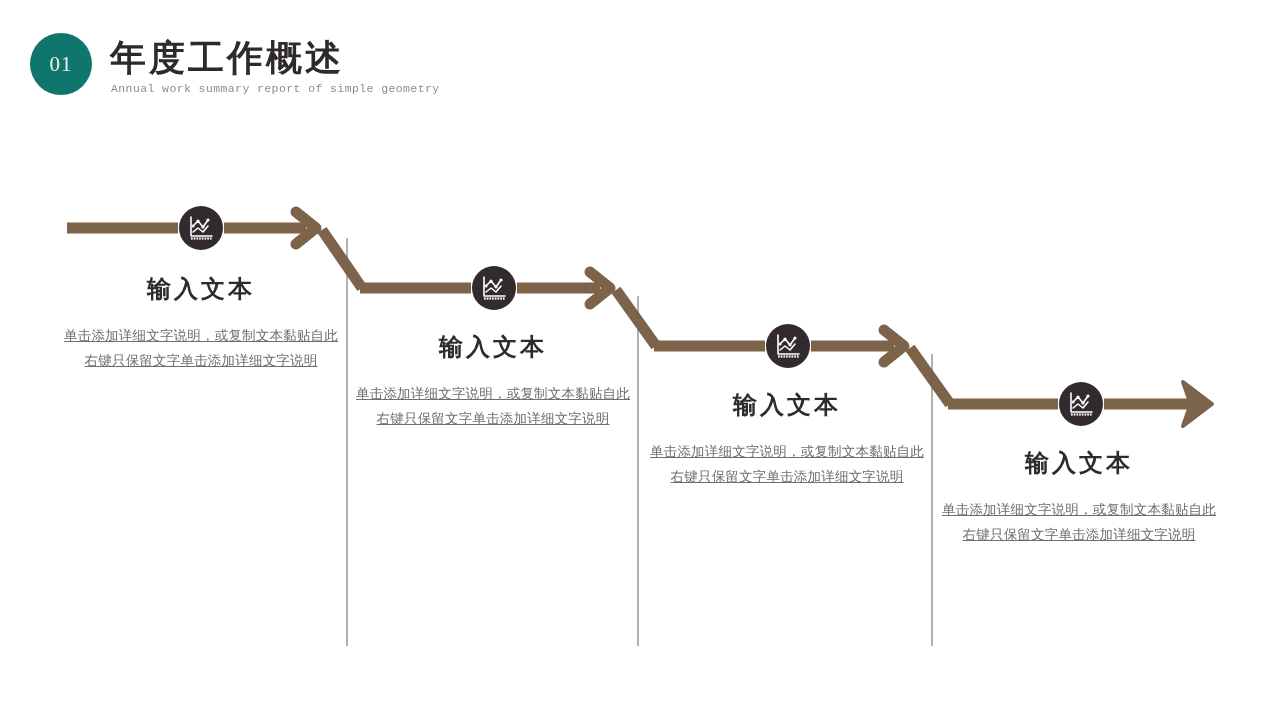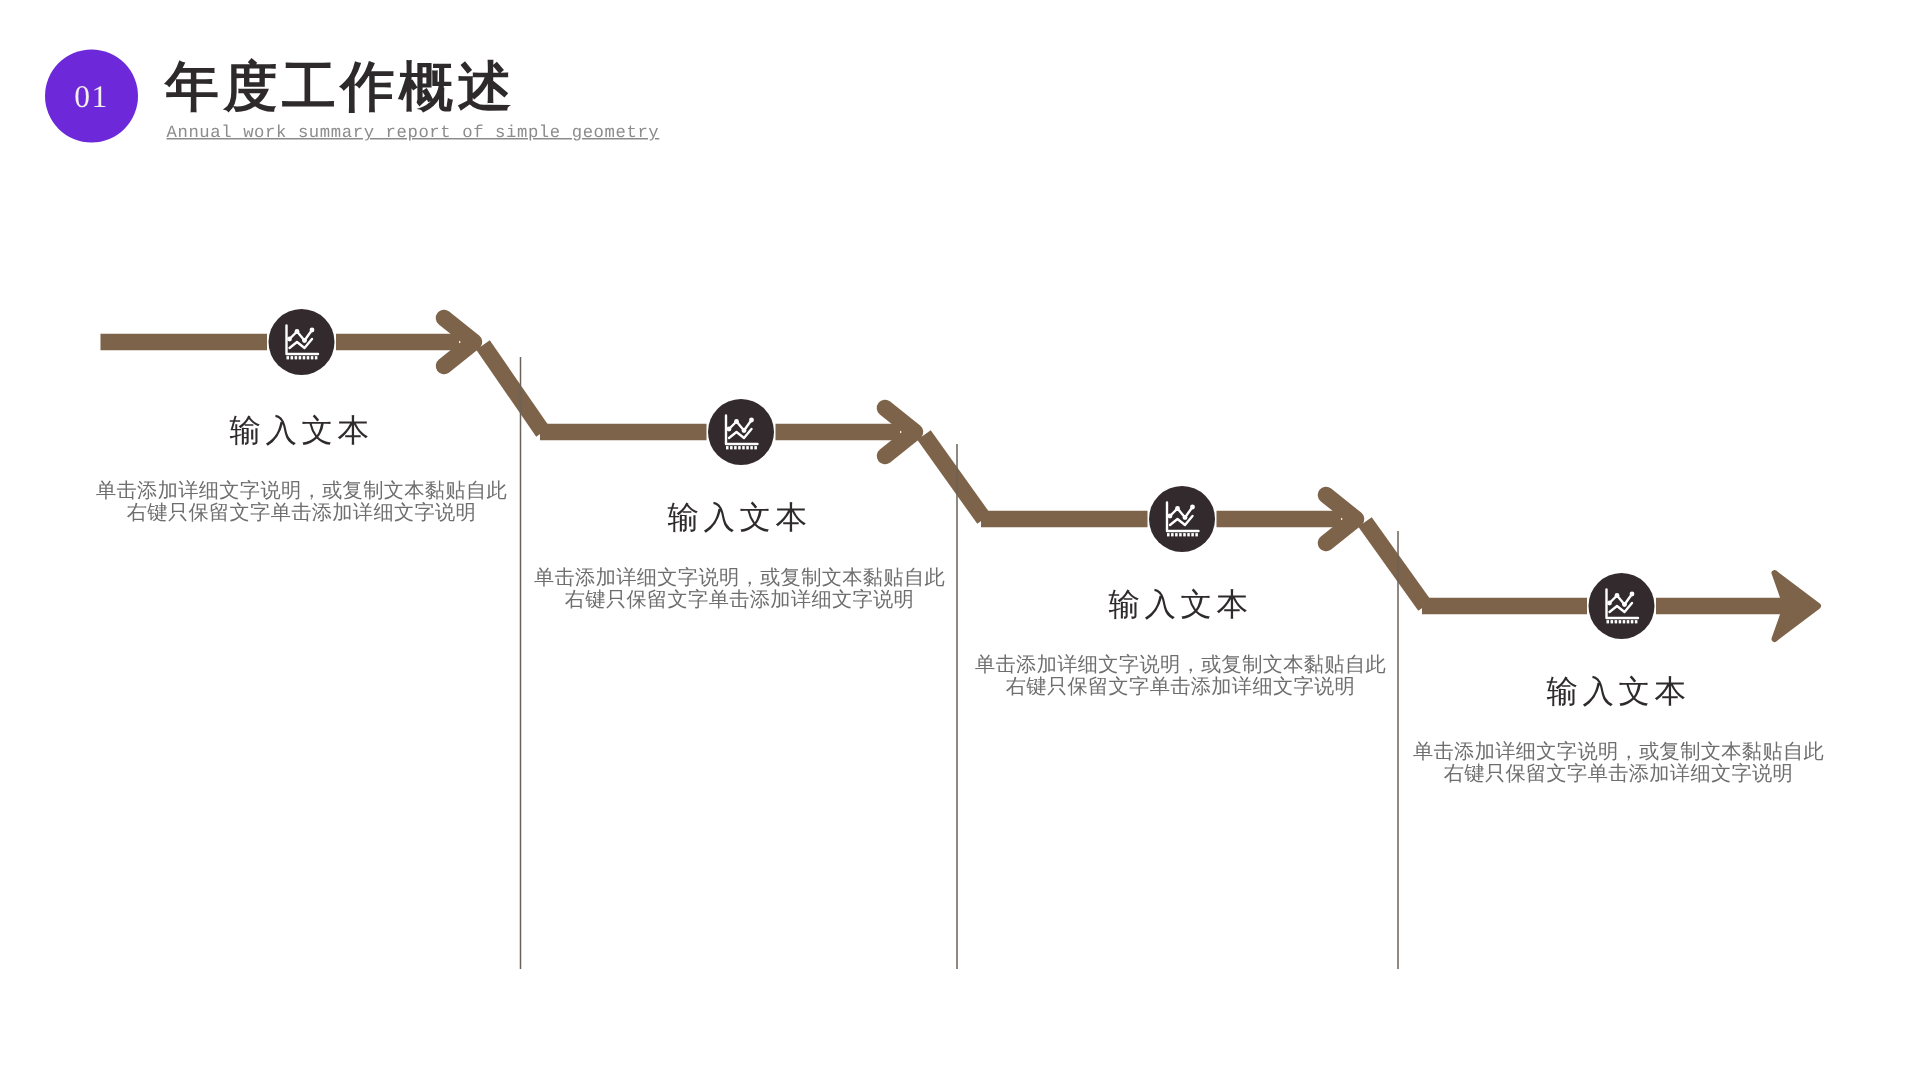--- a/index.html
+++ b/index.html
@@ -23,21 +23,21 @@
     width: 1280px;
     height: 130px;
   }
   #badge-circle {
     position: absolute;
     left: 30px;
     top: 33px;
     width: 62px;
     height: 62px;
     border-radius: 50%;
-    background: #6d28d9;
+    background: #0f766e;
   }
   #badge-number {
     position: absolute;
     left: 0;
     top: 0;
     width: 62px;
     height: 62px;
     line-height: 62px;
     text-align: center;
     color: #f3f0ec;
@@ -58,21 +58,20 @@
   }
   #header-subtitle {
     position: absolute;
     left: 111px;
     top: 82px;
     font-family: "Liberation Mono", "DejaVu Sans Mono", monospace;
     font-size: 11.5px;
     color: #8c8c8c;
     letter-spacing: 0.4px;
     white-space: nowrap;
-    text-decoration: underline;
   }
 
   
   #flow {
     position: absolute;
     left: 0;
     top: 0;
     width: 1280px;
     height: 720px;
   }
@@ -100,33 +99,34 @@
     height: 26px;
   }
 
   .step-block {
     position: absolute;
     width: 286px;
     text-align: center;
   }
   .step-title {
     font-family: "Liberation Serif", serif;
-    font-size: 21px;
-    font-weight: 400;
+    font-size: 24px;
+    font-weight: 700;
     color: #2f2b2c;
     letter-spacing: 3px;
     margin: 0 0 18px 0;
   }
   .step-desc {
     font-family: "Liberation Sans", sans-serif;
     font-size: 13.5px;
-    line-height: 15px;
+    line-height: 25px;
     color: #6e6e6e;
     margin: 0;
     letter-spacing: 0.2px;
+    text-decoration: underline;
   }
 </style>
 </head>
 <body>
 
 <div id="header">
 
   <div id="badge-circle">
     <div id="badge-number">01</div>
   </div>

